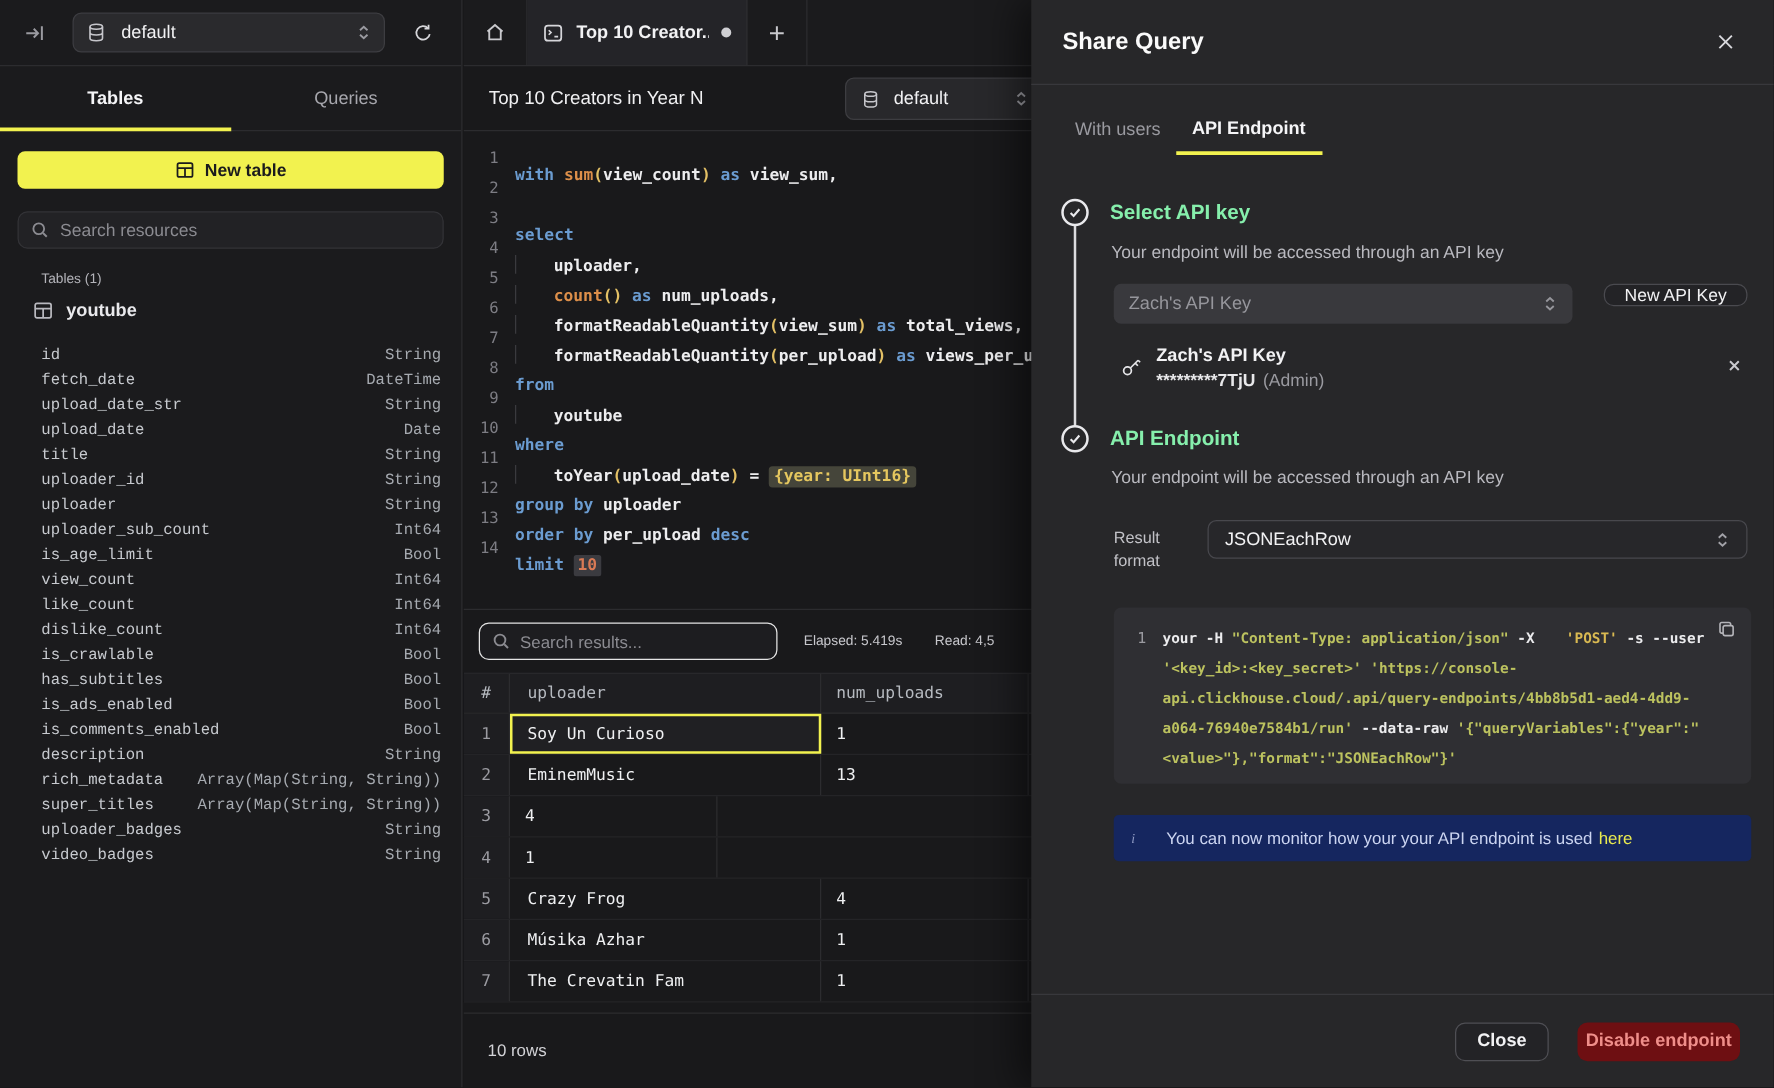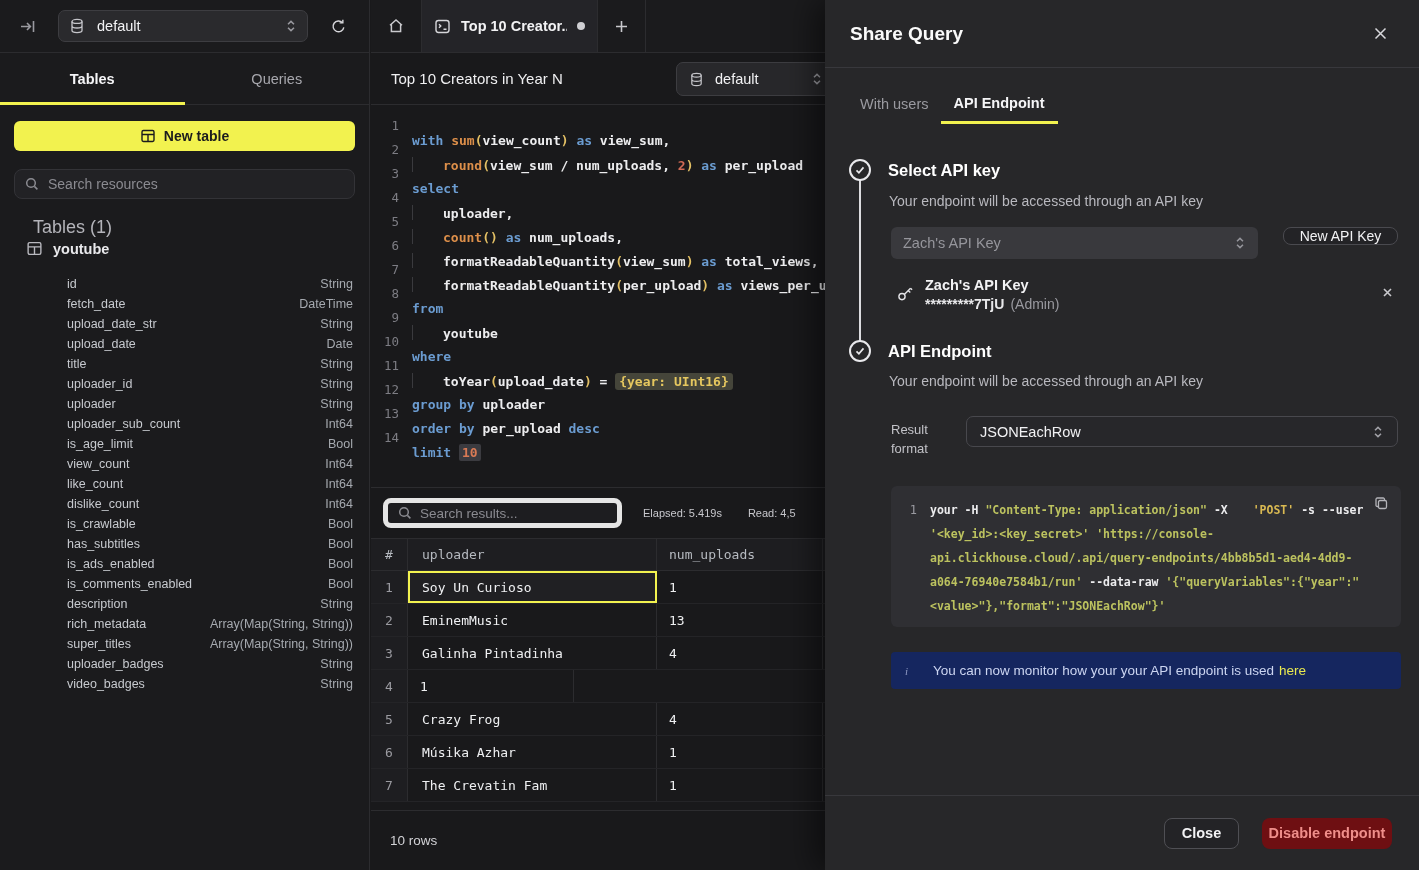--- a/index.html
+++ b/index.html
@@ -27,27 +27,27 @@
   .sb-tabs { height:52px; display:flex; border-bottom:1px solid #2c2c2f; }
   .sb-tab { width:50%; display:flex; align-items:center; justify-content:center; font-size:14.5px; color:#a7a7ad; cursor:pointer; position:relative; }
   .sb-tab.active { color:#f5f5f7; font-weight:600; }
   .sb-tab.active::after { content:""; position:absolute; left:0; right:0; bottom:-1px; height:3px; background:#f2f24f; }
 
   .new-table-btn { position:absolute; left:14px; top:121px; width:341px; height:30px; background:#f2f24f; border:none; border-radius:6px; display:flex; align-items:center; justify-content:center; gap:8px; font-size:14px; font-weight:600; color:#1b1b1d; cursor:pointer; font-family:"Liberation Sans",sans-serif; }
   .search-box { position:absolute; left:14px; top:169px; width:341px; height:30px; background:#222225; border:1px solid #333337; border-radius:8px; display:flex; align-items:center; padding:0 10px; gap:9px; color:#8b8b91; }
   .search-box input { background:transparent; border:none; outline:none; color:#d7d7db; font-size:14px; width:100%; font-family:"Liberation Sans",sans-serif; }
   .search-box input::placeholder { color:#8b8b91; }
 
-  .group-label { position:absolute; left:33px; top:217px; font-size:18px; color:#b4b4ba; }
+  .group-label { position:absolute; left:33px; top:217px; font-size:11px; color:#b4b4ba; }
   .table-row { position:absolute; left:26px; top:240px; display:flex; align-items:center; gap:10px; color:#e9e9ec; cursor:pointer; }
   .table-row .tname { font-size:14.5px; font-weight:600; }
   .table-row .ticon { color:#b9b9bf; }
 
   .column-list { position:absolute; left:0; top:274px; right:0; }
-  .col-row { display:flex; justify-content:space-between; align-items:center; height:20px; padding:0 16px 0 33px; font-family:Liberation Sans, sans-serif; font-size:12.5px;margin-left:34px; }
+  .col-row { display:flex; justify-content:space-between; align-items:center; height:20px; padding:0 16px 0 33px; font-family:Liberation Mono, monospace; font-size:12.5px; }
   .col-name { color:#c7cacf; }
   .col-type { color:#a6aab0; }
 
   
   .main { position:absolute; left:371px; top:0; right:0; bottom:0; background:#19191b; }
   .tabbar { height:53px; border-bottom:1px solid #2c2c2f; display:flex; align-items:stretch; background:#1b1b1d; }
   .home-btn { width:51px; display:flex; align-items:center; justify-content:center; color:#c9c9cd; border-right:1px solid #2c2c2f; cursor:pointer; }
   .qtab { width:176px; background:#242428; border-right:1px solid #2c2c2f; display:flex; align-items:center; padding:0 12px; gap:10px; cursor:pointer; }
   .qtab .ticon { color:#d6d6da; }
   .qtab .tlabel { font-size:14.5px; font-weight:600; color:#f2f2f4; white-space:nowrap; overflow:hidden; flex:1; }
@@ -66,21 +66,21 @@
   .tok-fn { color:#dd8f4a; }
   .tok-pr { color:#e3c065; }
   .tok-id { color:#ededEF; }
   .tok-num { color:#d06a55; }
   .tok-param { color:#e5c75f; background:#45453a; border-radius:3px; padding:1px 4px; }
   .tok-hlnum { color:#d97a55; background:#3b3b40; border-radius:2px; padding:1px 3px; }
   .tok-ind { display:inline-block; width:31px; height:15px; border-left:1px solid #3a3a3e; vertical-align:-2px; }
 
   .results { position:absolute; left:0; top:487px; right:0; bottom:0; border-top:1px solid #2c2c2f; }
   .res-toolbar { height:50px; display:flex; align-items:center; padding-left:12px; }
-  .res-search { width:239px; height:30px; border:5px solid #e5e5e5; border-radius:8px; display:flex; align-items:center; padding:0 10px; gap:8px; color:#8b8b91; background:#1d1d20; }
+  .res-search { width:239px; height:30px; border:1px solid #e5e5e5; border-radius:8px; display:flex; align-items:center; padding:0 10px; gap:8px; color:#8b8b91; background:#1d1d20; }
   .res-search input { background:transparent; border:none; outline:none; color:#d7d7db; font-size:13.5px; width:100%; font-family:"Liberation Sans",sans-serif; }
   .res-search input::placeholder { color:#8b8b91; }
   .res-stats { display:flex; gap:26px; margin-left:21px; font-size:11px; color:#c8c8cd; white-space:nowrap; }
 
   .rtable { position:absolute; left:0; top:50px; right:0; bottom:60px; overflow:hidden; font-family:"DejaVu Sans Mono",monospace; }
   .rhead { height:33px; display:flex; border-top:1px solid #2c2c2f; border-bottom:1px solid #2c2c2f; background:#1e1e21; color:#b6bac0; font-size:13px; }
   .rrow { height:33px; display:flex; border-bottom:1px solid #242427; color:#eff0f2; font-size:13px; }
   .c-num { width:37px; flex:none; display:flex; align-items:center; justify-content:center; border-right:1px solid #2c2c2f; background:#1e1e21; color:#9b9ba1; }
   .rhead .c-num { color:#b6bac0; }
   .c-up { width:249px; flex:none; display:flex; align-items:center; padding-left:14px; border-right:1px solid #2c2c2f; }
@@ -99,21 +99,21 @@
   .m-close { margin-left:auto; width:28px; height:28px; display:flex; align-items:center; justify-content:center; color:#d8d8dc; cursor:pointer; }
   .m-tabs { display:flex; align-items:flex-end; padding-left:33px; margin-top:20px; height:36px; gap:10px; }
   .m-tab { font-size:14.5px; color:#9a9aa0; padding:0 2px 12px; cursor:pointer; }
   .m-tab.active { color:#f5f5f7; font-weight:600; padding:0 13px 10px; border-bottom:3px solid #f2f24f; }
 
   .step-circle { position:absolute; left:24px; width:22px; height:22px; border:2px solid #e9e9ec; border-radius:50%; display:flex; align-items:center; justify-content:center; color:#e9e9ec; background:#272729; z-index:2; }
   .connector { position:absolute; left:34px; top:180px; width:2px; height:161px; background:#dcdcdf; }
   .s1-circle { top:159px; }
   .s2-circle { top:340px; }
 
-  .m-heading { position:absolute; left:63px; font-size:16.5px; font-weight:700; color:#ffffff; }
+  .m-heading { position:absolute; left:63px; font-size:16.5px; font-weight:700; color:#86efac; }
   .m-sub { position:absolute; left:64px; font-size:14px; color:#b9b9bf; }
   .h1 { top:161px; } .sub1 { top:193px; }
   .h2 { top:342px; } .sub2 { top:373px; }
 
   .key-select { position:absolute; left:66px; top:227px; width:367px; height:32px; background:#39393d; border-radius:6px; display:flex; align-items:center; padding:0 12px; cursor:pointer; }
   .key-select .lbl { font-size:14.5px; color:#96969c; flex:1; }
   .key-select .chev { color:#96969c; }
   .newkey-btn { position:absolute; left:458px; top:227px; width:115px; height:18px; background:#232326; border:1px solid #4a4a4f; border-radius:8px; color:#f2f2f4; font-size:14px; cursor:pointer; font-family:"Liberation Sans",sans-serif; }
 
   .key-item { position:absolute; left:71px; top:277px; right:26px; display:flex; align-items:flex-start; }
@@ -346,21 +346,20 @@
     </span>
   </div>
 
   <div class="editor">
       <div class="code-line">
         <span class="ln">1</span>
         <span class="code-text"><span class="tok-kw">with</span><span class="tok-id"> </span><span class="tok-fn">sum</span><span class="tok-pr">(</span><span class="tok-id">view_count</span><span class="tok-pr">)</span><span class="tok-id"> </span><span class="tok-kw">as</span><span class="tok-id"> view_sum,</span></span>
       </div>
       <div class="code-line">
         <span class="ln">2</span>
-        <span class="code-text"><span class="tok-ind"></span><span class="tok-fn">round</span><span class="tok-pr">(</span><span class="tok-id">view_sum / num_uploads, </span><span class="tok-num">2</span><span class="tok-pr">)</span><span class="tok-id"> </span><span class="tok-kw">as</span><span class="tok-id"> per_upload</span></span>
       </div>
       <div class="code-line">
         <span class="ln">3</span>
         <span class="code-text"><span class="tok-kw">select</span></span>
       </div>
       <div class="code-line">
         <span class="ln">4</span>
         <span class="code-text"><span class="tok-ind"></span><span class="tok-id">uploader,</span></span>
       </div>
       <div class="code-line">
@@ -434,21 +433,20 @@
             <div class="c-up sel">Soy Un Curioso</div>
             <div class="c-cnt">1</div>
           </div>
           <div class="rrow">
             <div class="c-num">2</div>
             <div class="c-up">EminemMusic</div>
             <div class="c-cnt">13</div>
           </div>
           <div class="rrow">
             <div class="c-num">3</div>
-            <div class="c-up">Galinha Pintadinha</div>
             <div class="c-cnt">4</div>
           </div>
           <div class="rrow">
             <div class="c-num">4</div>
             <div class="c-cnt">1</div>
           </div>
           <div class="rrow">
             <div class="c-num">5</div>
             <div class="c-up">Crazy Frog</div>
             <div class="c-cnt">4</div>

